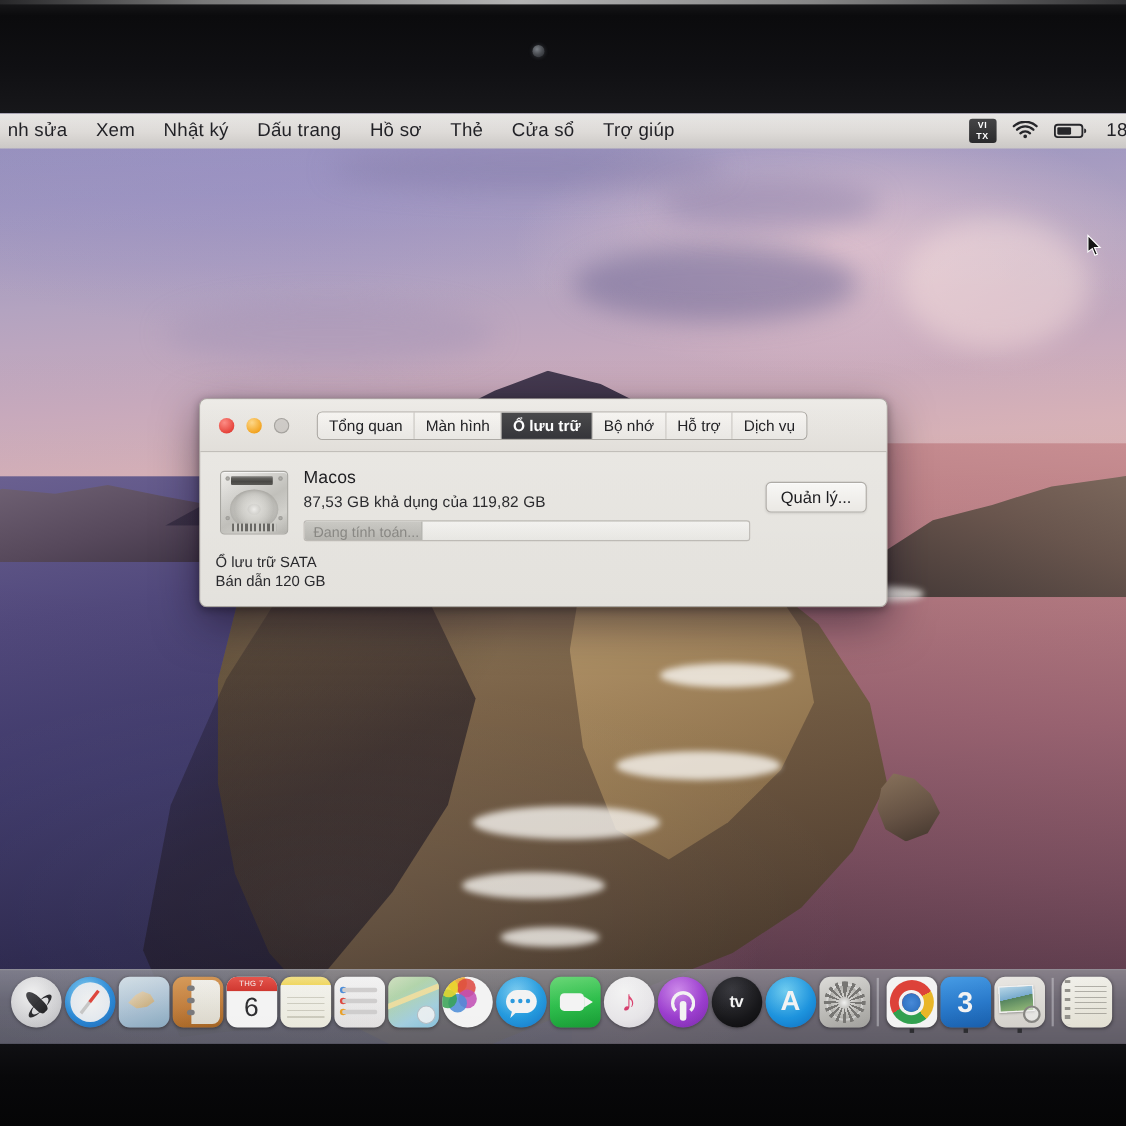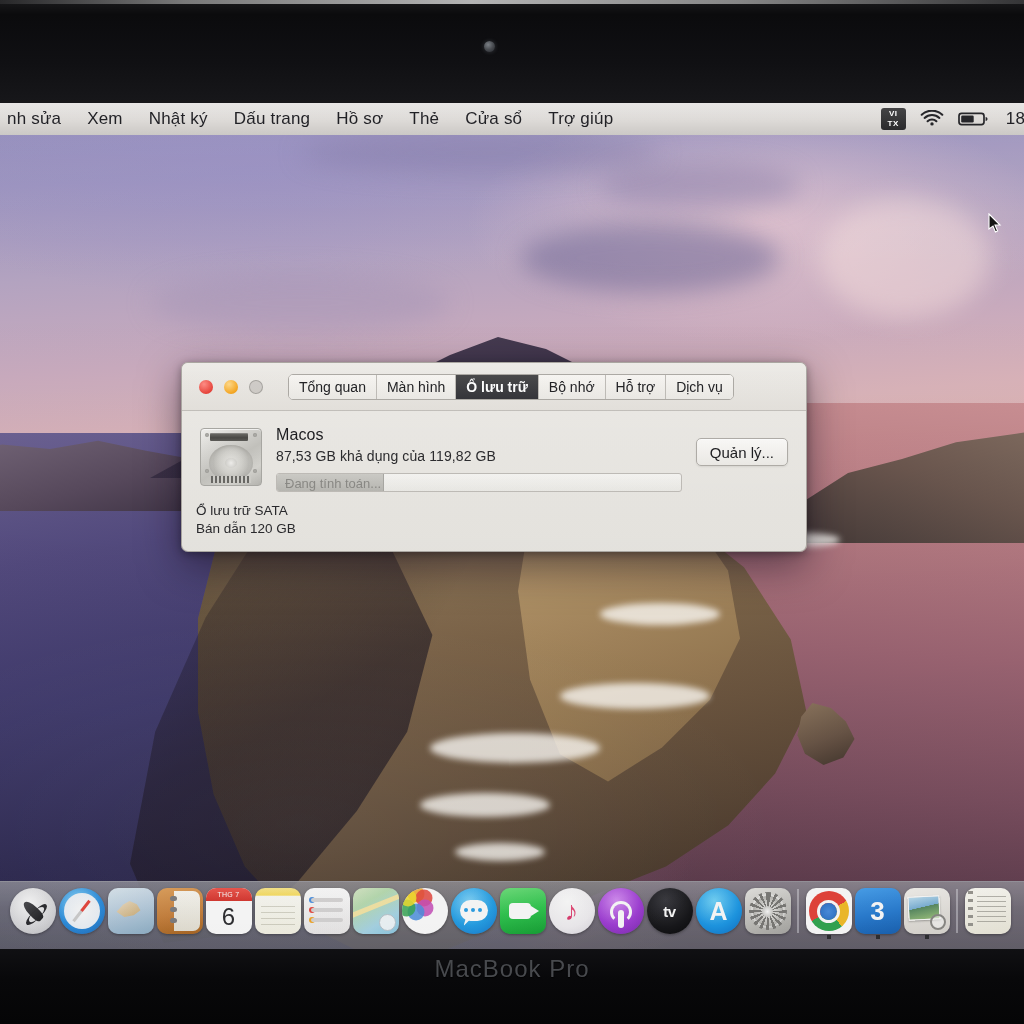--- a/index.html
+++ b/index.html
@@ -585,15 +585,14 @@
           </div>
         </div>
 
       </div>
     </div>
 
     <div id="screen-glare"></div>
   </div>
 
   <div id="bezel-bottom"></div>
-  <div id="macbook-label">MacBook Pro</div>
 
 </div>
 
 </body></html>

